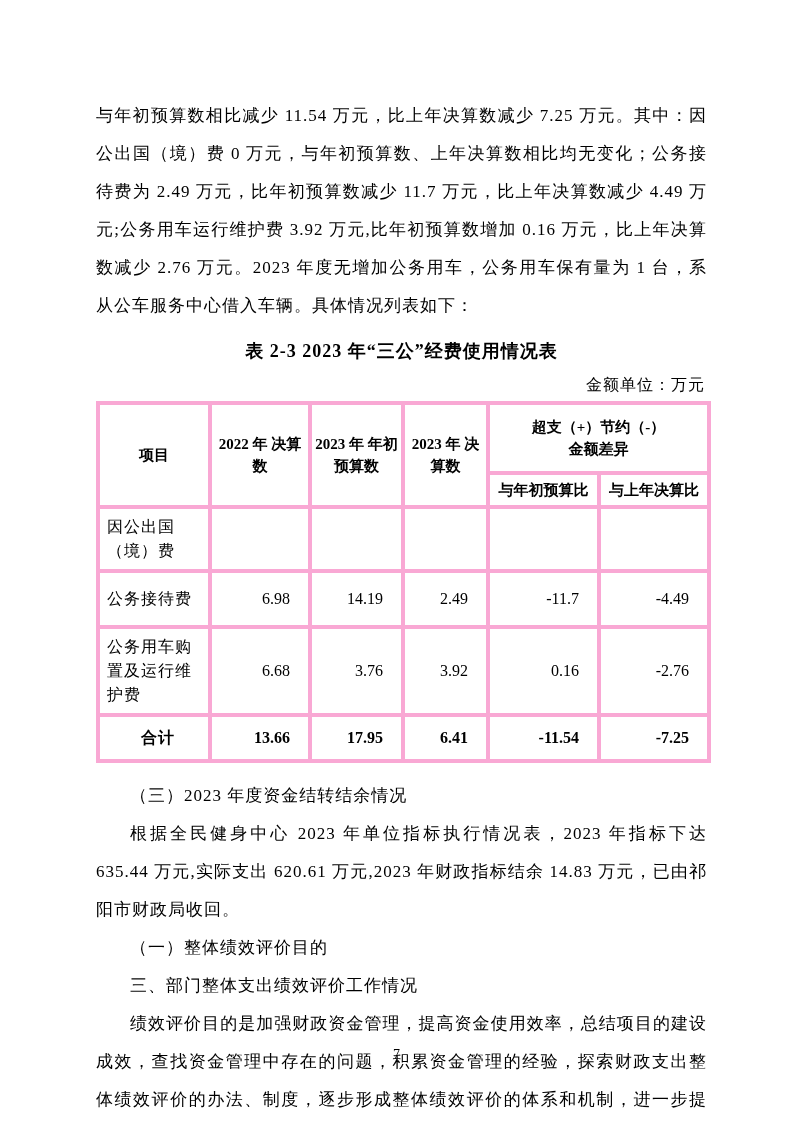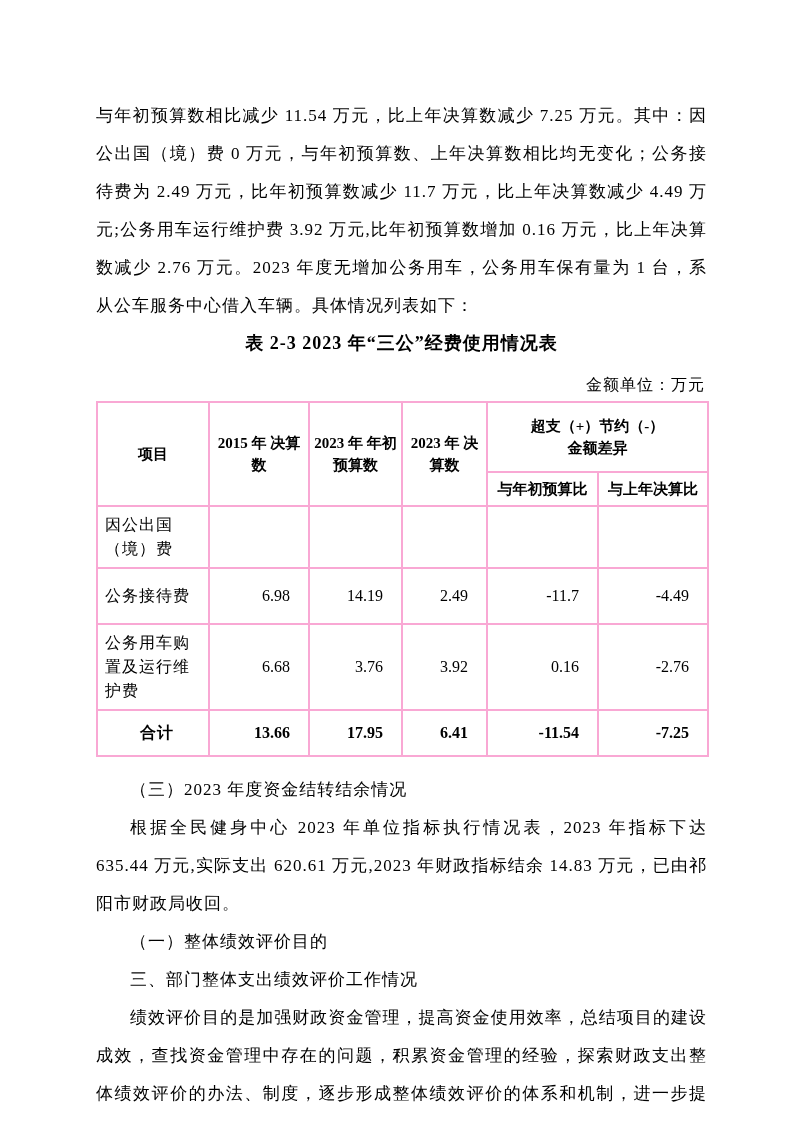--- a/index.html
+++ b/index.html
@@ -28,41 +28,41 @@
   }
   .indent { text-indent: 2em; }
   .heading {
     font-size: 17px;
     font-weight: normal;
     line-height: 38px;
     text-indent: 2em;
     letter-spacing: 1px;
   }
   .table-title {
-    margin-top: 6px;
+    margin-top: 14px;
     text-align: center;
     font-size: 18px;
     font-weight: bold;
     letter-spacing: 1px;
   }
   .unit-note {
-    margin-top: 20px;
+    margin-top: 12px;
     margin-bottom: 5px;
     text-align: right;
     font-size: 16px;
     letter-spacing: 1px;
     padding-right: 2px;
   }
   table.expense {
     width: 100%;
     border-collapse: collapse;
     table-layout: fixed;
   }
   table.expense th, table.expense td {
-    border: 2px solid #f9a8d4;
+    border: 4px solid #f9a8d4;
     vertical-align: middle;
   }
   table.expense thead th {
     font-size: 15px;
     font-weight: bold;
     text-align: center;
     padding: 4px 2px;
     line-height: 22px;
   }
   table.expense thead tr.sub th { height: 34px; }
@@ -109,21 +109,21 @@
         <col style="width:112px">
         <col style="width:100px">
         <col style="width:93px">
         <col style="width:85px">
         <col style="width:111px">
         <col style="width:110px">
       </colgroup>
       <thead>
         <tr class="main">
           <th rowspan="2">项目</th>
-          <th rowspan="2">2015 年 决算数</th>
+          <th rowspan="2">2022 年 决算数</th>
           <th rowspan="2">2023 年 年初预算数</th>
           <th rowspan="2">2023 年 决算数</th>
           <th colspan="2">
             <div>超支（+）节约（-）</div>
             <div>金额差异</div>
           </th>
         </tr>
         <tr class="sub">
           <th>与年初预算比</th>
           <th>与上年决算比</th>

